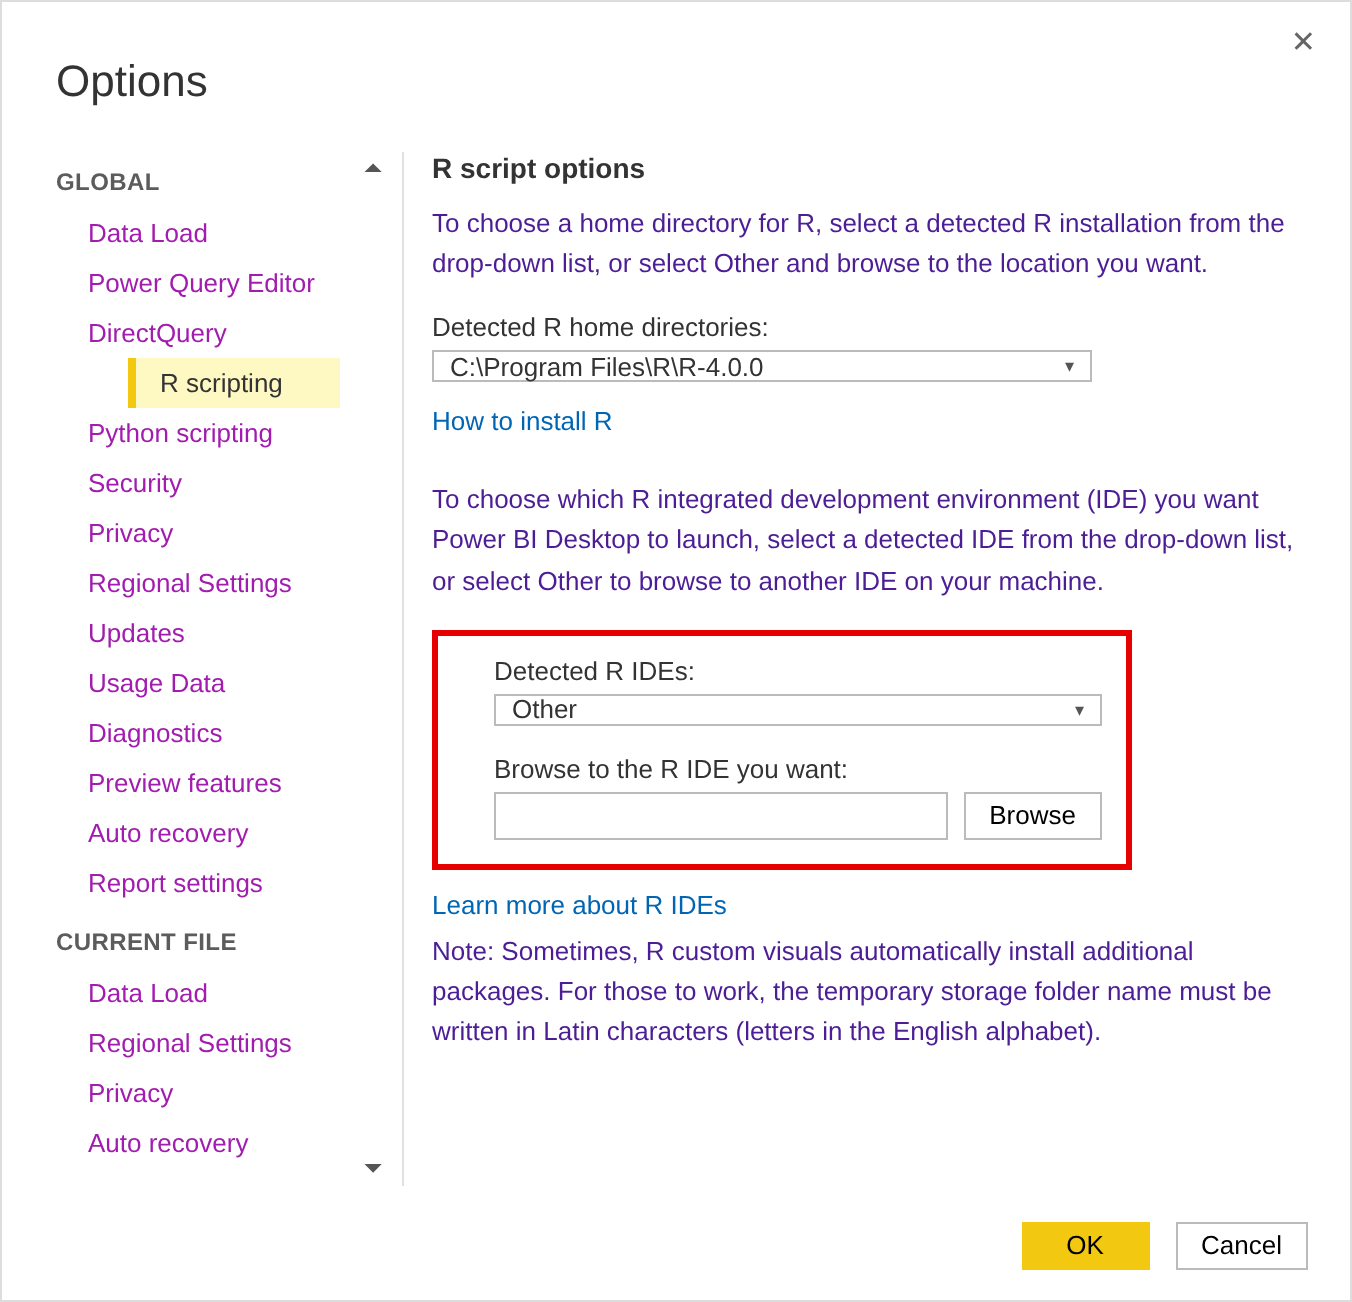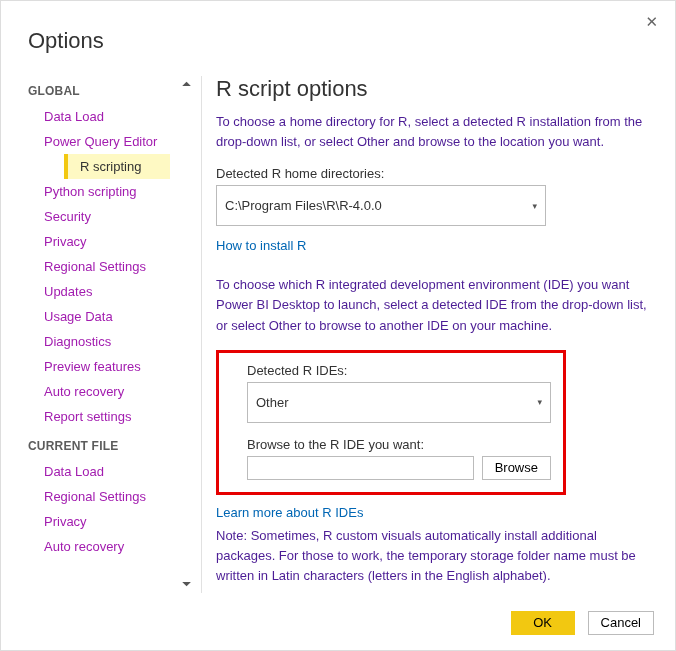--- a/index.html
+++ b/index.html
@@ -91,42 +91,42 @@
     font-size: 13px;
     border-left: 4px solid transparent;
   }
   .nav-item.selected {
     background: #fef9c3;
     border-left: 4px solid #f2c811;
     color: #333;
     margin-left: 36px;
   }
   .panel-title {
-    font-size: 22px;
-    font-weight: 400;
+    font-size: 14px;
+    font-weight: 700;
     color: #333;
     margin-bottom: 10px;
   }
   .body-text {
     color: #4c1d95;
     line-height: 1.55;
     margin-bottom: 14px;
   }
   .field-label {
     color: #333;
     margin-bottom: 4px;
   }
   .dropdown {
     display: flex;
     align-items: center;
     justify-content: space-between;
     border: 1px solid #bbb;
     padding: 3px 8px;
     width: 330px;
-    height: 41px;
+    height: 16px;
     font-size: 13px;
     color: #333;
     background: #fff;
     cursor: pointer;
     text-align: center;
   }
   .dropdown .caret {
     font-size: 9px;
     color: #555;
   }
@@ -182,20 +182,21 @@
 <button class="close-btn">✕</button>
 
 <div class="title">Options</div>
 
 <div class="columns">
 
   <div class="left-col">
     <div class="section-header first">GLOBAL</div>
     <div class="nav-item">Data Load</div>
     <div class="nav-item">Power Query Editor</div>
+    <div class="nav-item">DirectQuery</div>
     <div class="nav-item selected">R scripting</div>
     <div class="nav-item">Python scripting</div>
     <div class="nav-item">Security</div>
     <div class="nav-item">Privacy</div>
     <div class="nav-item">Regional Settings</div>
     <div class="nav-item">Updates</div>
     <div class="nav-item">Usage Data</div>
     <div class="nav-item">Diagnostics</div>
     <div class="nav-item">Preview features</div>
     <div class="nav-item">Auto recovery</div>

